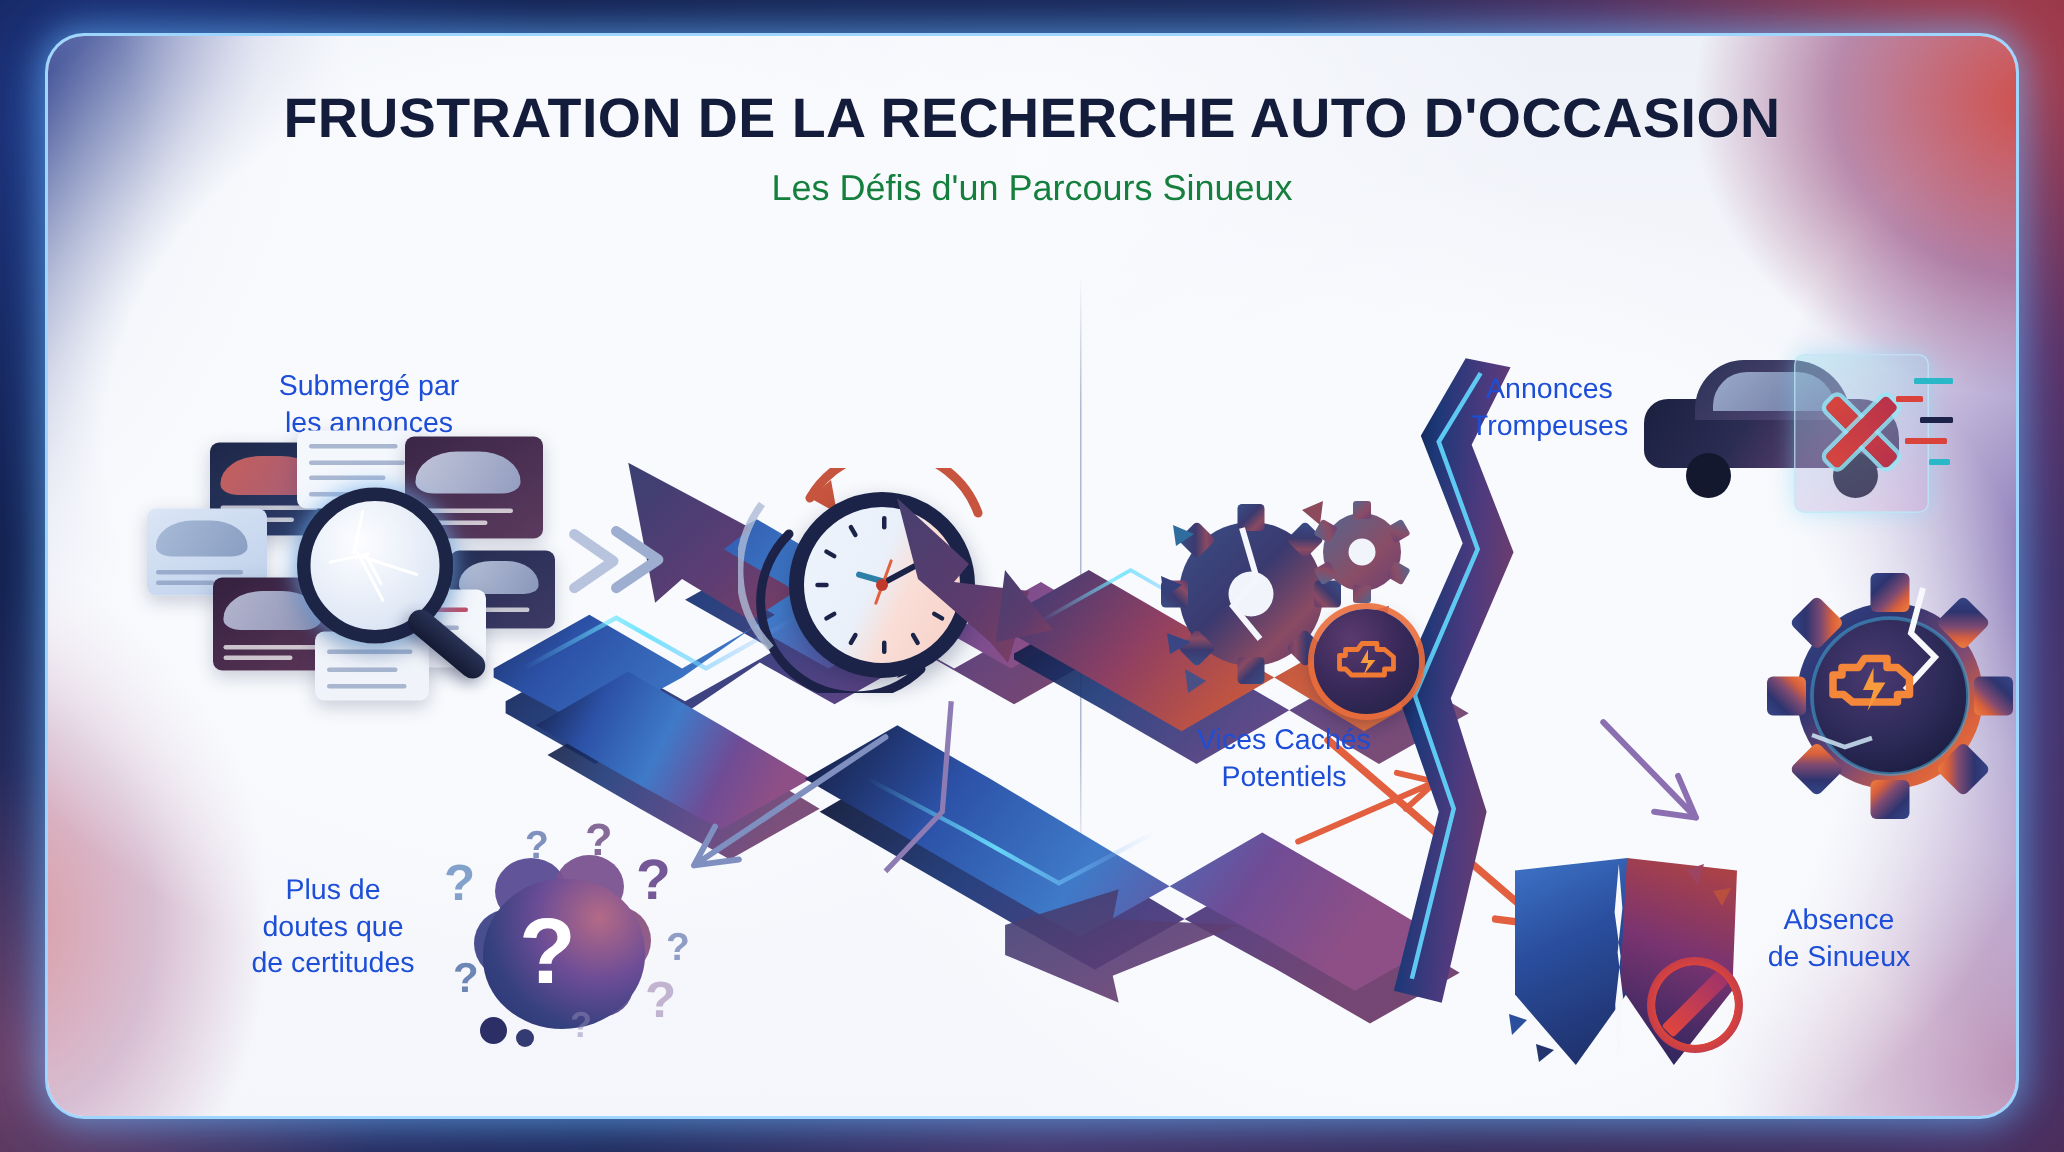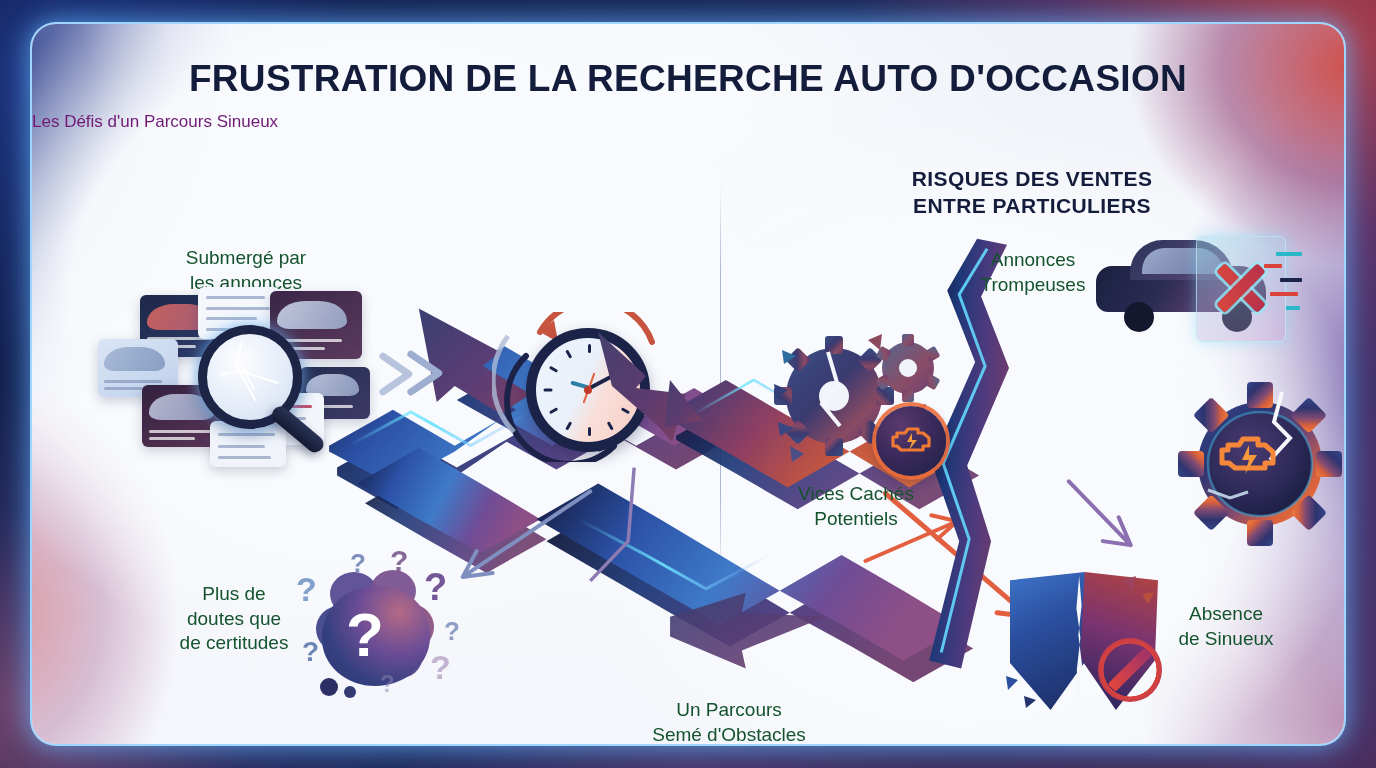--- a/index.html
+++ b/index.html
@@ -74,23 +74,23 @@
   .main-title {
     position:absolute; left:0; right:0; top:34px;
     text-align:center;
     font-size: 37px; font-weight: 800;
     letter-spacing: 0.3px;
     color:#141c3c;
     text-shadow: 0 1px 0 rgba(255,255,255,0.5);
   }
   .subtitle {
     position:absolute; left:0; right:0; top:88px;
-    text-align:left;
-    font-size: 17px; font-weight: 400;
-    color:#701a75;
+    text-align:center;
+    font-size: 24px; font-weight: 400;
+    color:#15803d;
   }
 
   .section-head {
     position:absolute;
     text-align:center;
     font-size: 21px; font-weight: 800;
     letter-spacing: 0.4px;
     line-height: 1.28;
     color:#141c3c;
   }
@@ -101,27 +101,27 @@
     position:absolute;
     left:688px; top:160px;
     width:1px; height:400px;
     background: linear-gradient(180deg, rgba(160,172,200,0) 0%, rgba(150,162,195,0.75) 22%, rgba(150,162,195,0.75) 78%, rgba(160,172,200,0) 100%);
   }
 
   .label {
     position:absolute;
     font-size: 19px; font-weight: 500;
     line-height: 1.3;
-    color:#14532d;
+    color:#1d4ed8;
     text-align:center;
     white-space: pre-line;
   }
   .lbl-submerge { left:96px;  top:222px; width:236px; }
   .lbl-temps    { left:452px; top:226px; width:220px; }
-  .lbl-doutes   { left:104px; top:558px; width:196px; }
+  .lbl-doutes   { left:92px; top:558px; width:196px; }
   .lbl-parcours { left:572px; top:674px; width:250px; }
   .lbl-annonces { left:906px; top:224px; width:190px; }
   .lbl-vices    { left:728px; top:458px; width:192px; }
   .lbl-absence  { left:1104px;top:578px; width:180px; }
 
   
   .art { position:absolute; }
 
   
   .cards-wrap { left:70px; top:265px; width:270px; height:190px; }
@@ -269,22 +269,20 @@
 
   <div class="frame-bg"></div>
 
   <div class="panel-glow">
     <div class="panel-wave"></div>
     <div class="panel-inner">
 
       <div class="main-title">FRUSTRATION DE LA RECHERCHE AUTO D'OCCASION</div>
       <div class="subtitle">Les Défis d'un Parcours Sinueux</div>
 
-      <div class="section-head right" style="white-space:pre-line;">RISQUES DES VENTES
-ENTRE PARTICULIERS</div>
 
       <div class="divider"></div>
 
       <svg class="path-svg" viewBox="0 0 1316 724" preserveAspectRatio="none">
         <defs>
           <linearGradient id="gTop" x1="0" y1="0" x2="1" y2="0.3">
             <stop offset="0%" stop-color="#141a3c"></stop>
             <stop offset="28%" stop-color="#2c52a8"></stop>
             <stop offset="55%" stop-color="#3f7ac8"></stop>
             <stop offset="80%" stop-color="#6f4c96"></stop>
@@ -358,22 +356,20 @@
         <path d="M912 632 L940 518 L914 442 L956 344 L930 272 L958 226" stroke="#63d9ff" stroke-width="3" fill="none" opacity="0.9"></path>
 
         <path d="M1040 460 L1102 524 M1102 524 L1074 520 M1102 524 L1090 496" stroke="#8b6fb0" stroke-width="4" fill="none" stroke-linecap="round"></path>
       </svg>
 
       <div class="label lbl-submerge">Submergé par
 les annonces</div>
       <div class="label lbl-doutes">Plus de
 doutes que
 de certitudes</div>
-      <div class="label lbl-parcours">Un Parcours
-Semé d'Obstacles</div>
       <div class="label lbl-vices">Vices Cachés
 Potentiels</div>
       <div class="label lbl-annonces">Annonces
 Trompeuses</div>
       <div class="label lbl-absence">Absence
 de Sinueux</div>
 
       <div class="art cards-wrap">
         <div class="card" style="left:38px; top:6px; width:88px; height:62px; background:linear-gradient(150deg,#1d2748,#2f3f6e);">
           <div class="carshape" style="background:linear-gradient(120deg,#e2685e,#b8657f);"></div>

